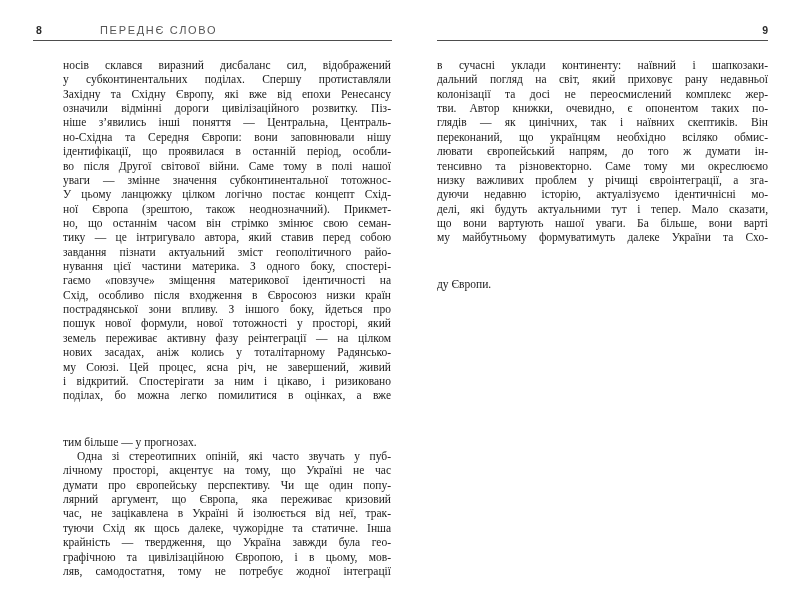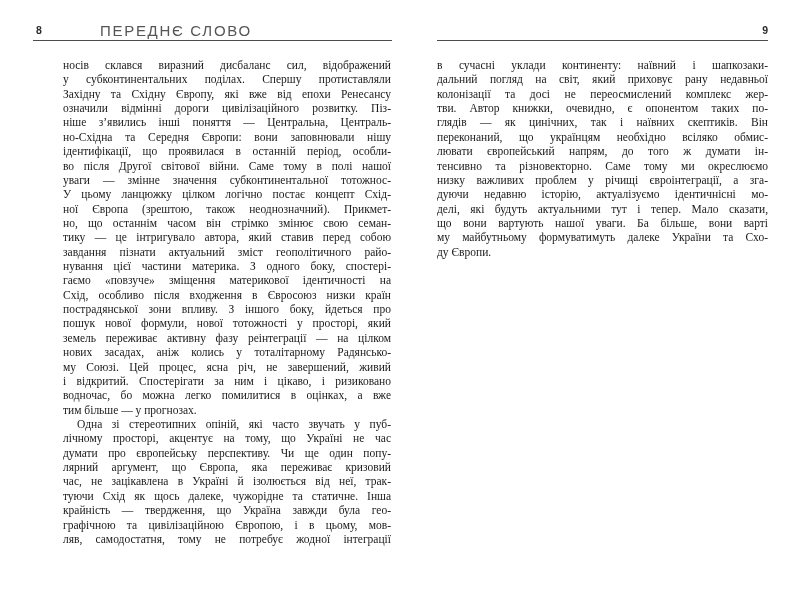--- a/index.html
+++ b/index.html
@@ -23,21 +23,21 @@
     position:absolute;
     font-family:"Liberation Sans","DejaVu Sans",sans-serif;
     font-weight:bold;font-size:10.5px;line-height:12px;color:#2b2b2b;
   }
   .page-num-left{left:36px;top:24px;}
   .page-num-right{right:32px;top:24px;}
 
   .running-header{
     position:absolute;left:64px;top:25px;
     font-family:"Liberation Sans","DejaVu Sans",sans-serif;
-    font-size:15px;line-height:11px;letter-spacing:1.7px;
+    font-size:11px;line-height:11px;letter-spacing:1.7px;
     color:var(--header-text);
     padding-left:36px;
   }
   .header-rule{position:absolute;top:40px;height:1px;background:var(--rule);}
   .header-rule-left{left:33px;width:359px;}
   .header-rule-right{left:4px;width:331px;}
 
   .page-body{
     position:absolute;top:58px;
     font-size:11.5px;line-height:14.36px;color:var(--body-text);
@@ -45,21 +45,21 @@
   .page-body-left{left:63px;width:328px;}
   .page-body-right{left:4px;width:331px;}
 
   .line{
     text-align:justify;
     text-align-last:justify;
     height:14.36px;
     overflow:hidden;
     white-space:normal;
   }
-  .line-end{text-align-last:left;}
+  .line-end{text-align-last:left;margin-top:32px;}
   .line-indent{text-indent:14px;}
 </style>
 </head>
 <body>
 
 <div class="spread">
 
   <div class="page page-left">
     <div class="page-num page-num-left">8</div>
     <div class="running-header">ПЕРЕДНЄ СЛОВО</div>
@@ -82,21 +82,21 @@
           <div class="line">завдання пізнати актуальний зміст геополітичного райо-</div>
           <div class="line">нування цієї частини материка. З одного боку, спостері-</div>
           <div class="line">гаємо «повзуче» зміщення материкової ідентичності на</div>
           <div class="line">Схід, особливо після входження в Євросоюз низки країн</div>
           <div class="line">пострадянської зони впливу. З іншого боку, йдеться про</div>
           <div class="line">пошук нової формули, нової тотожності у просторі, який</div>
           <div class="line">земель переживає активну фазу реінтеграції — на цілком</div>
           <div class="line">нових засадах, аніж колись у тоталітарному Радянсько-</div>
           <div class="line">му Союзі. Цей процес, ясна річ, не завершений, живий</div>
           <div class="line">і відкритий. Спостерігати за ним і цікаво, і ризиковано</div>
-          <div class="line">водночас, бо можна легко помилитися в оцінках, а вже</div>
+          <div class="line">поділах, бо можна легко помилитися в оцінках, а вже</div>
           <div class="line line-end">тим більше — у прогнозах.</div>
         </div>
         <div>
           <div class="line line-indent">Одна зі стереотипних опіній, які часто звучать у пуб-</div>
           <div class="line">лічному просторі, акцентує на тому, що Україні не час</div>
           <div class="line">думати про європейську перспективу. Чи ще один попу-</div>
           <div class="line">лярний аргумент, що Європа, яка переживає кризовий</div>
           <div class="line">час, не зацікавлена в Україні й ізолюється від неї, трак-</div>
           <div class="line">туючи Схід як щось далеке, чужорідне та статичне. Інша</div>
           <div class="line">крайність — твердження, що Україна завжди була гео-</div>

